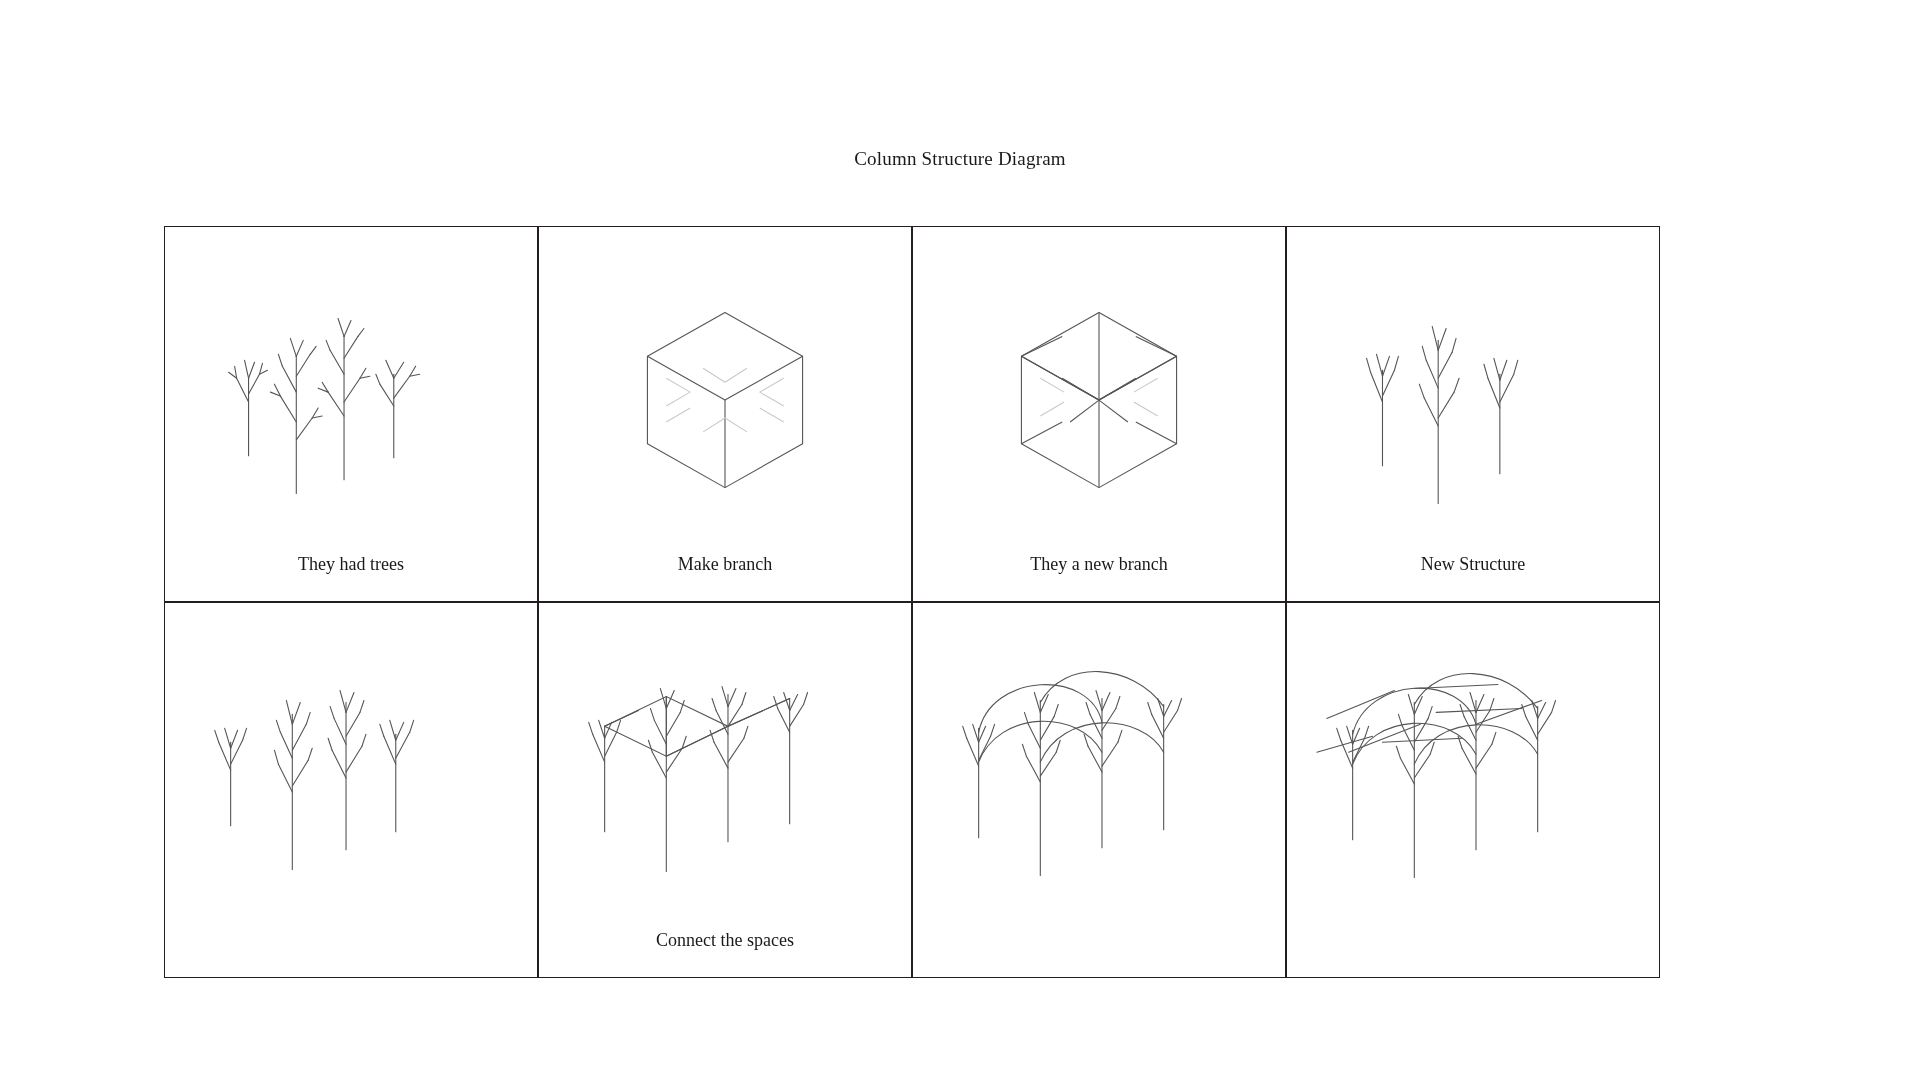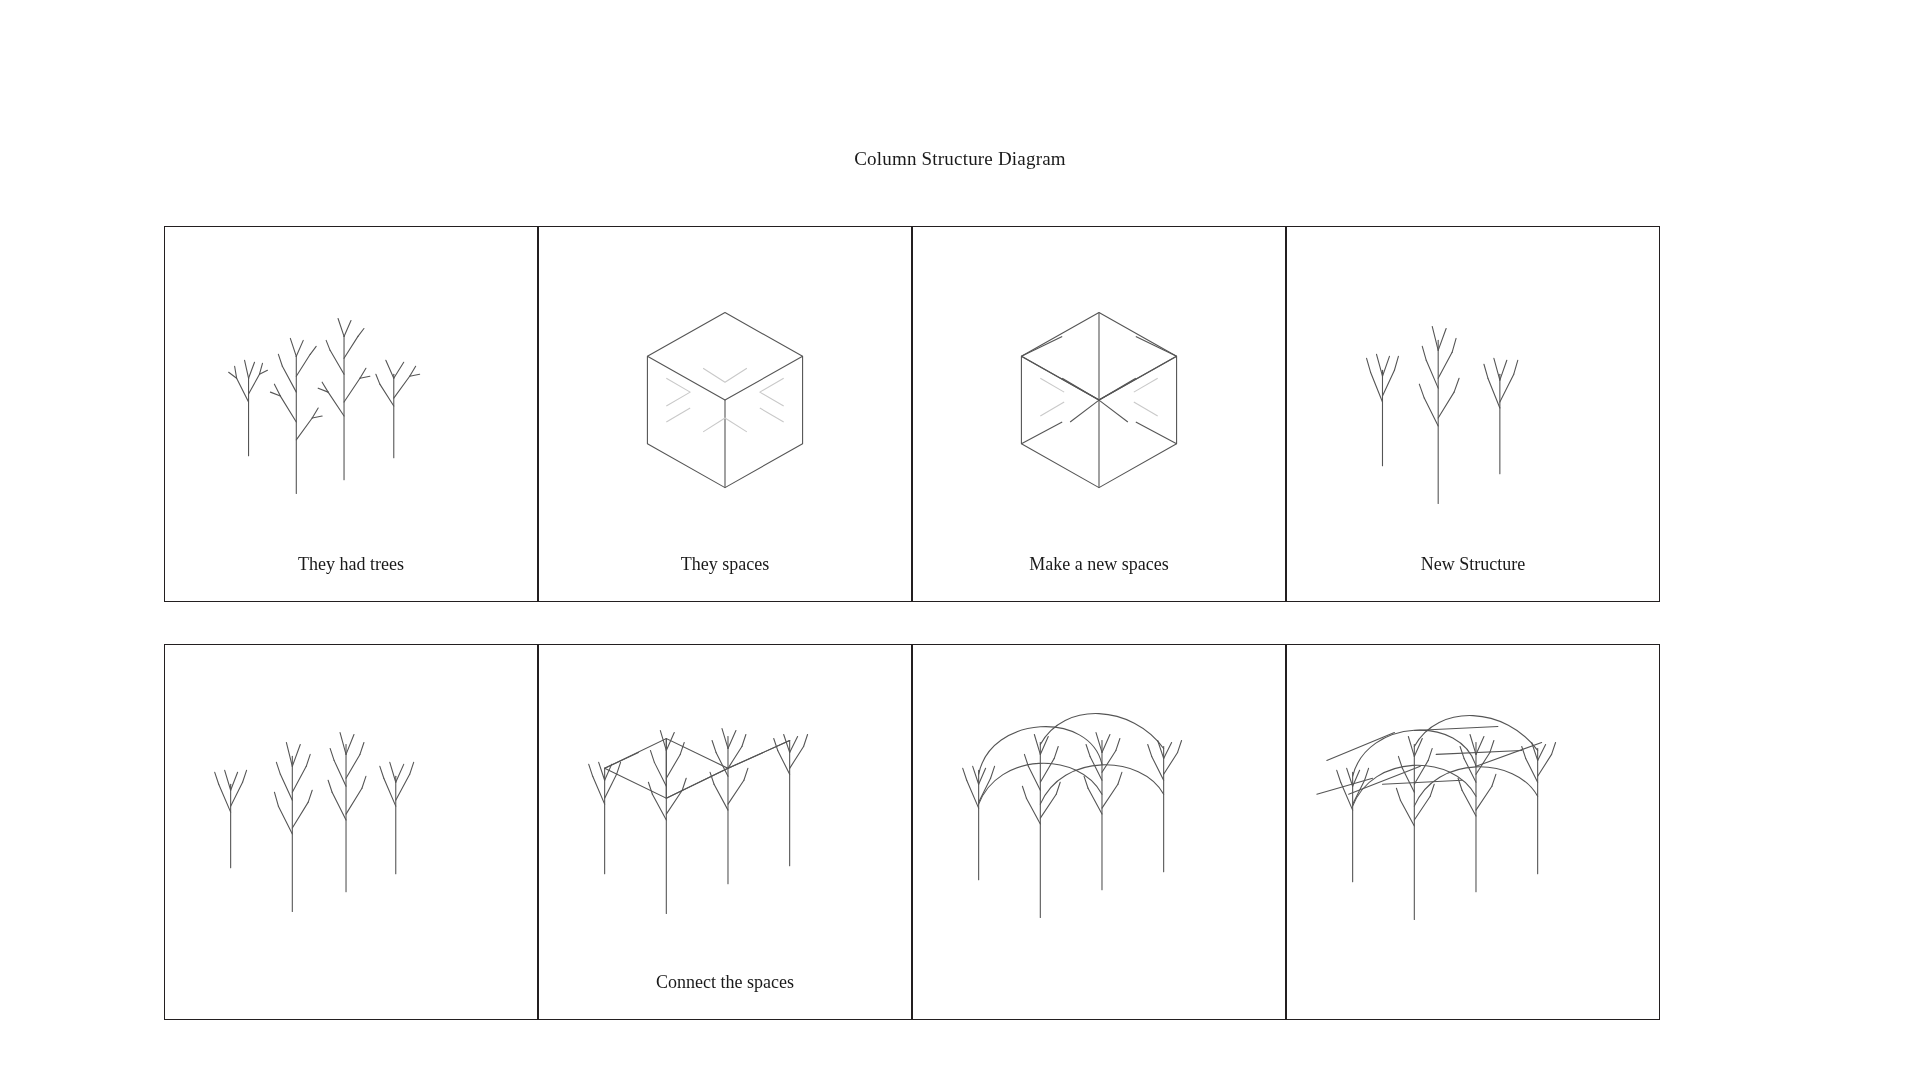--- a/index.html
+++ b/index.html
@@ -28,21 +28,20 @@
     letter-spacing: 0.2px;
   }
   .grid {
     position: absolute;
     left: 164px;
     top: 226px;
     width: 1610px;
   }
   .row {
     display: flex;
-    margin-bottom: 42px;
   }
   .panel {
     position: relative;
     width: 374px;
     height: 376px;
     border: 1px solid #231f20;
     background: #ffffff;
     box-sizing: border-box;
   }
   .panel .art {
@@ -140,21 +139,21 @@
           <g fill="none" stroke="#c9c9c9" stroke-width="1.1" stroke-linejoin="round">
 
             <path d="M128 152 L152 166 L128 180"></path>
             <path d="M246 152 L222 166 L246 180"></path>
             <path d="M128 196 L152 182"></path>
             <path d="M246 196 L222 182"></path>
             <path d="M165 206 L187 192 L209 206"></path>
             <path d="M165 142 L187 156 L209 142"></path>
           </g>
         </svg>
-        <div class="caption">They spaces</div>
+        <div class="caption">Make branch</div>
       </div>
 
       <div class="panel">
         <svg class="art" viewBox="0 0 374 376">
           <g fill="none" stroke="#555555" stroke-width="1.1" stroke-linejoin="round">
             <path d="M187 86 L265 130 L265 218 L187 262 L109 218 L109 130 Z"></path>
             <path d="M109 130 L187 174 L265 130"></path>
             <path d="M187 174 L187 262"></path>
 
             <path d="M187 86 L187 174"></path>
@@ -169,21 +168,21 @@
             <path d="M109 218 L150 196"></path>
             <path d="M265 218 L224 196"></path>
           </g>
           <g fill="none" stroke="#c9c9c9" stroke-width="1.1" stroke-linejoin="round">
             <path d="M128 190 L152 176"></path>
             <path d="M246 190 L222 176"></path>
             <path d="M128 152 L152 166"></path>
             <path d="M246 152 L222 166"></path>
           </g>
         </svg>
-        <div class="caption">Make  a new spaces</div>
+        <div class="caption">They  a new branch</div>
       </div>
 
       <div class="panel">
         <svg class="art" viewBox="0 0 374 376">
           <g fill="none" stroke="#555555" stroke-width="1.1" stroke-linecap="round">
 
             <path d="M96 240 L96 144"></path>
             <path d="M96 176 L84 146"></path>
               <path d="M84 146 L80 132"></path>
             <path d="M96 170 L108 144"></path>

